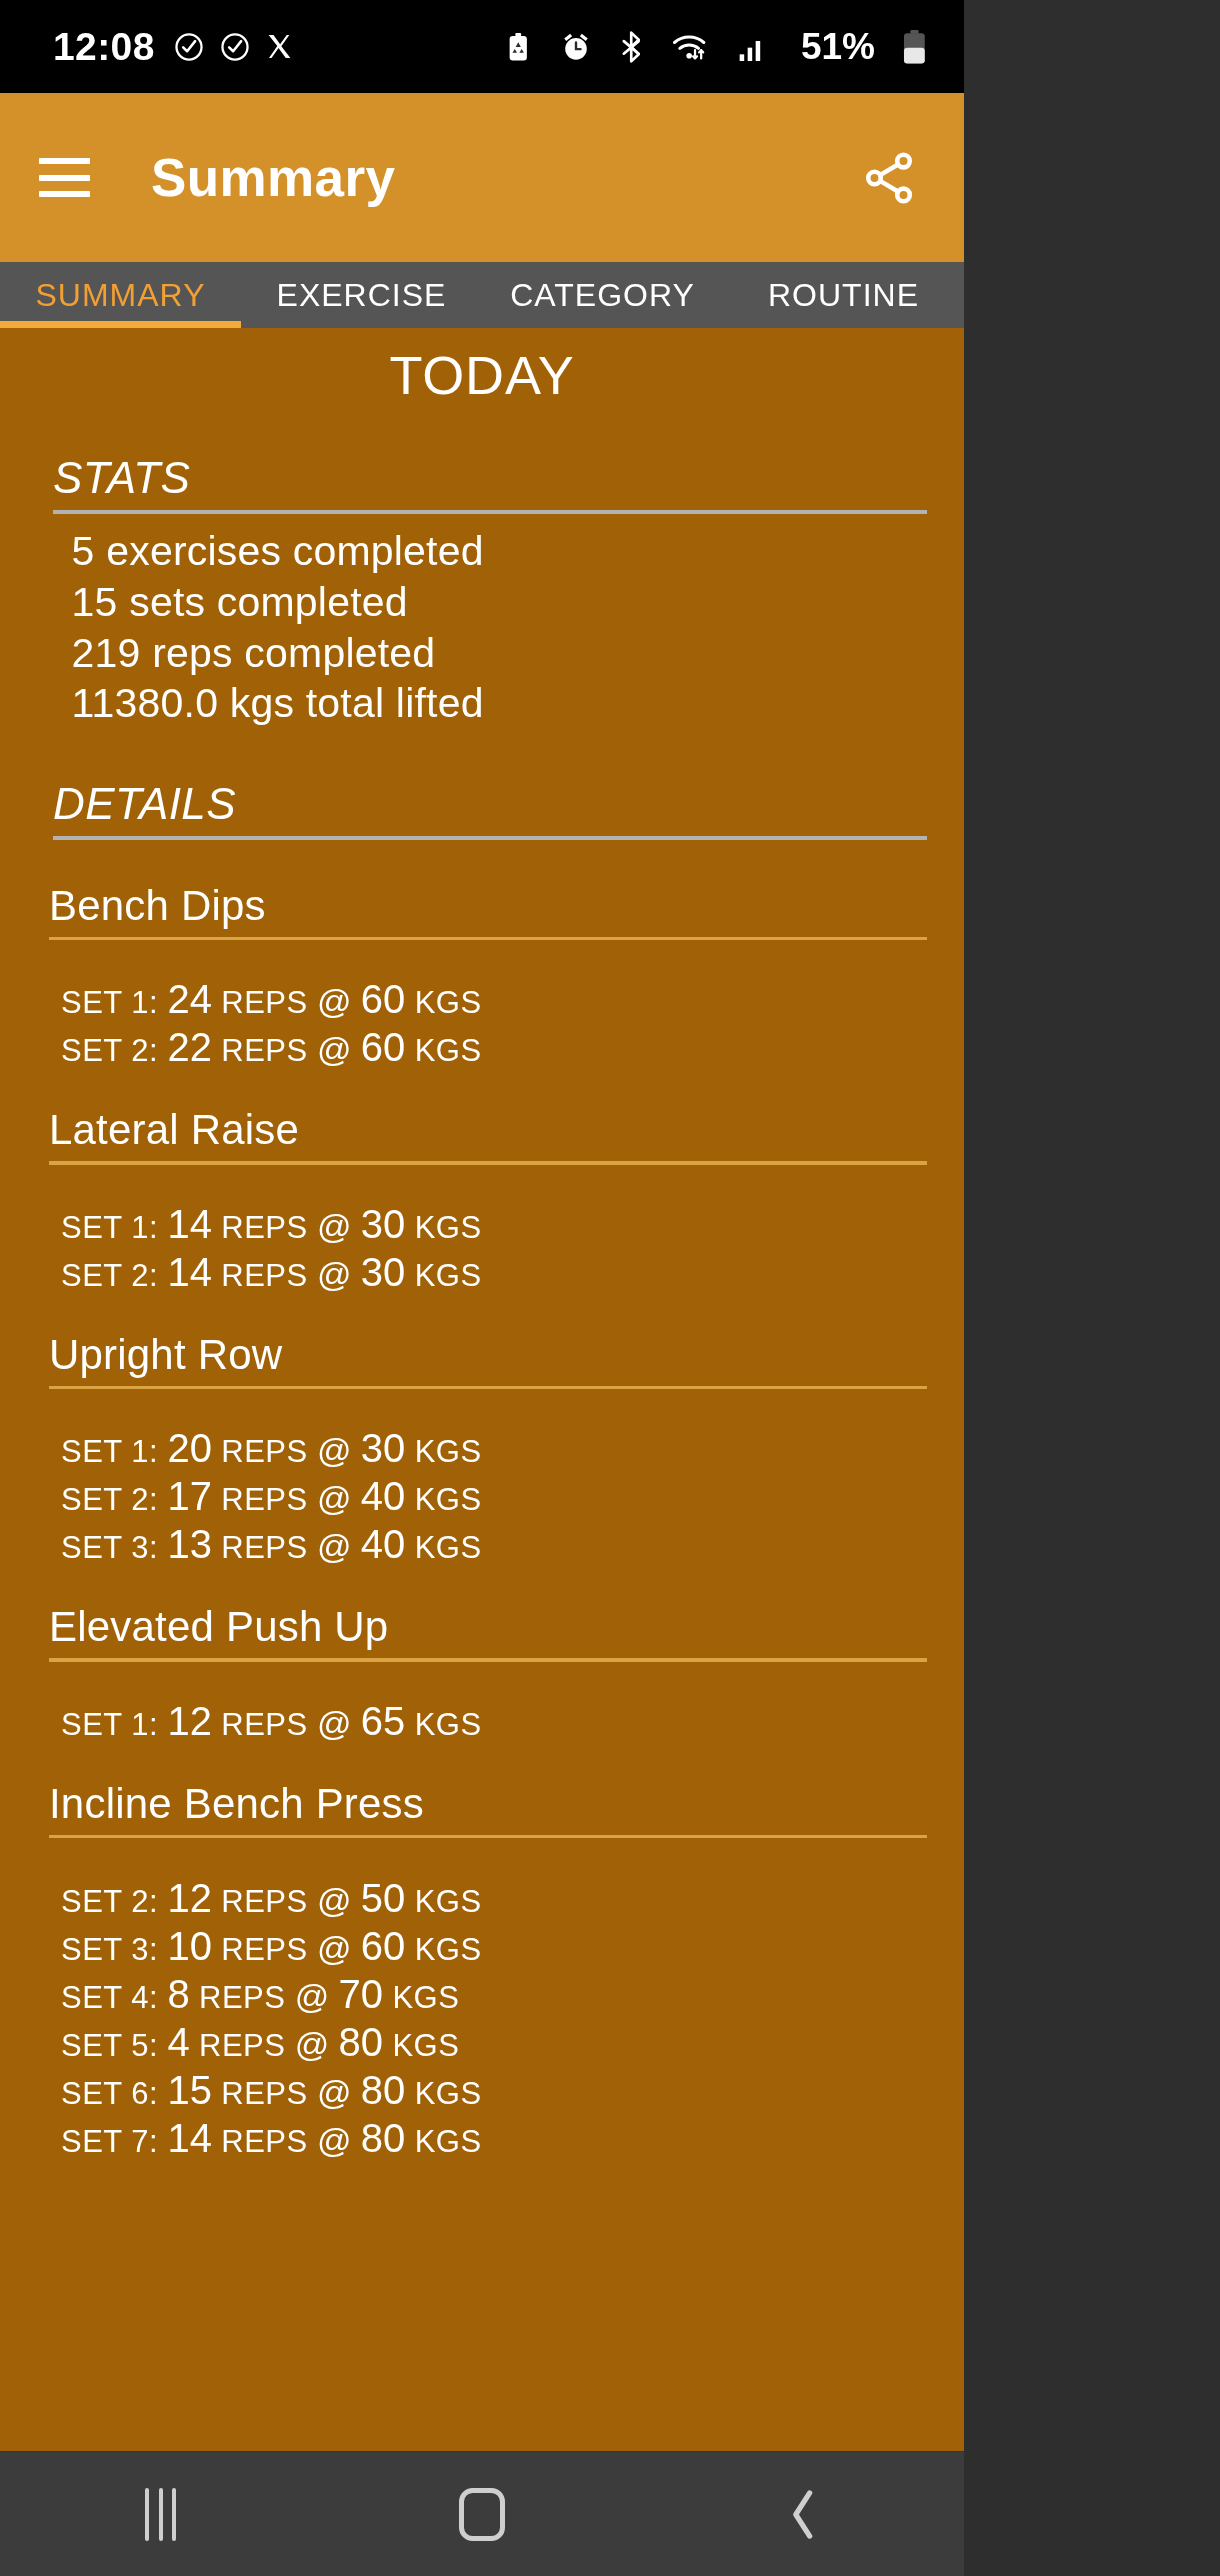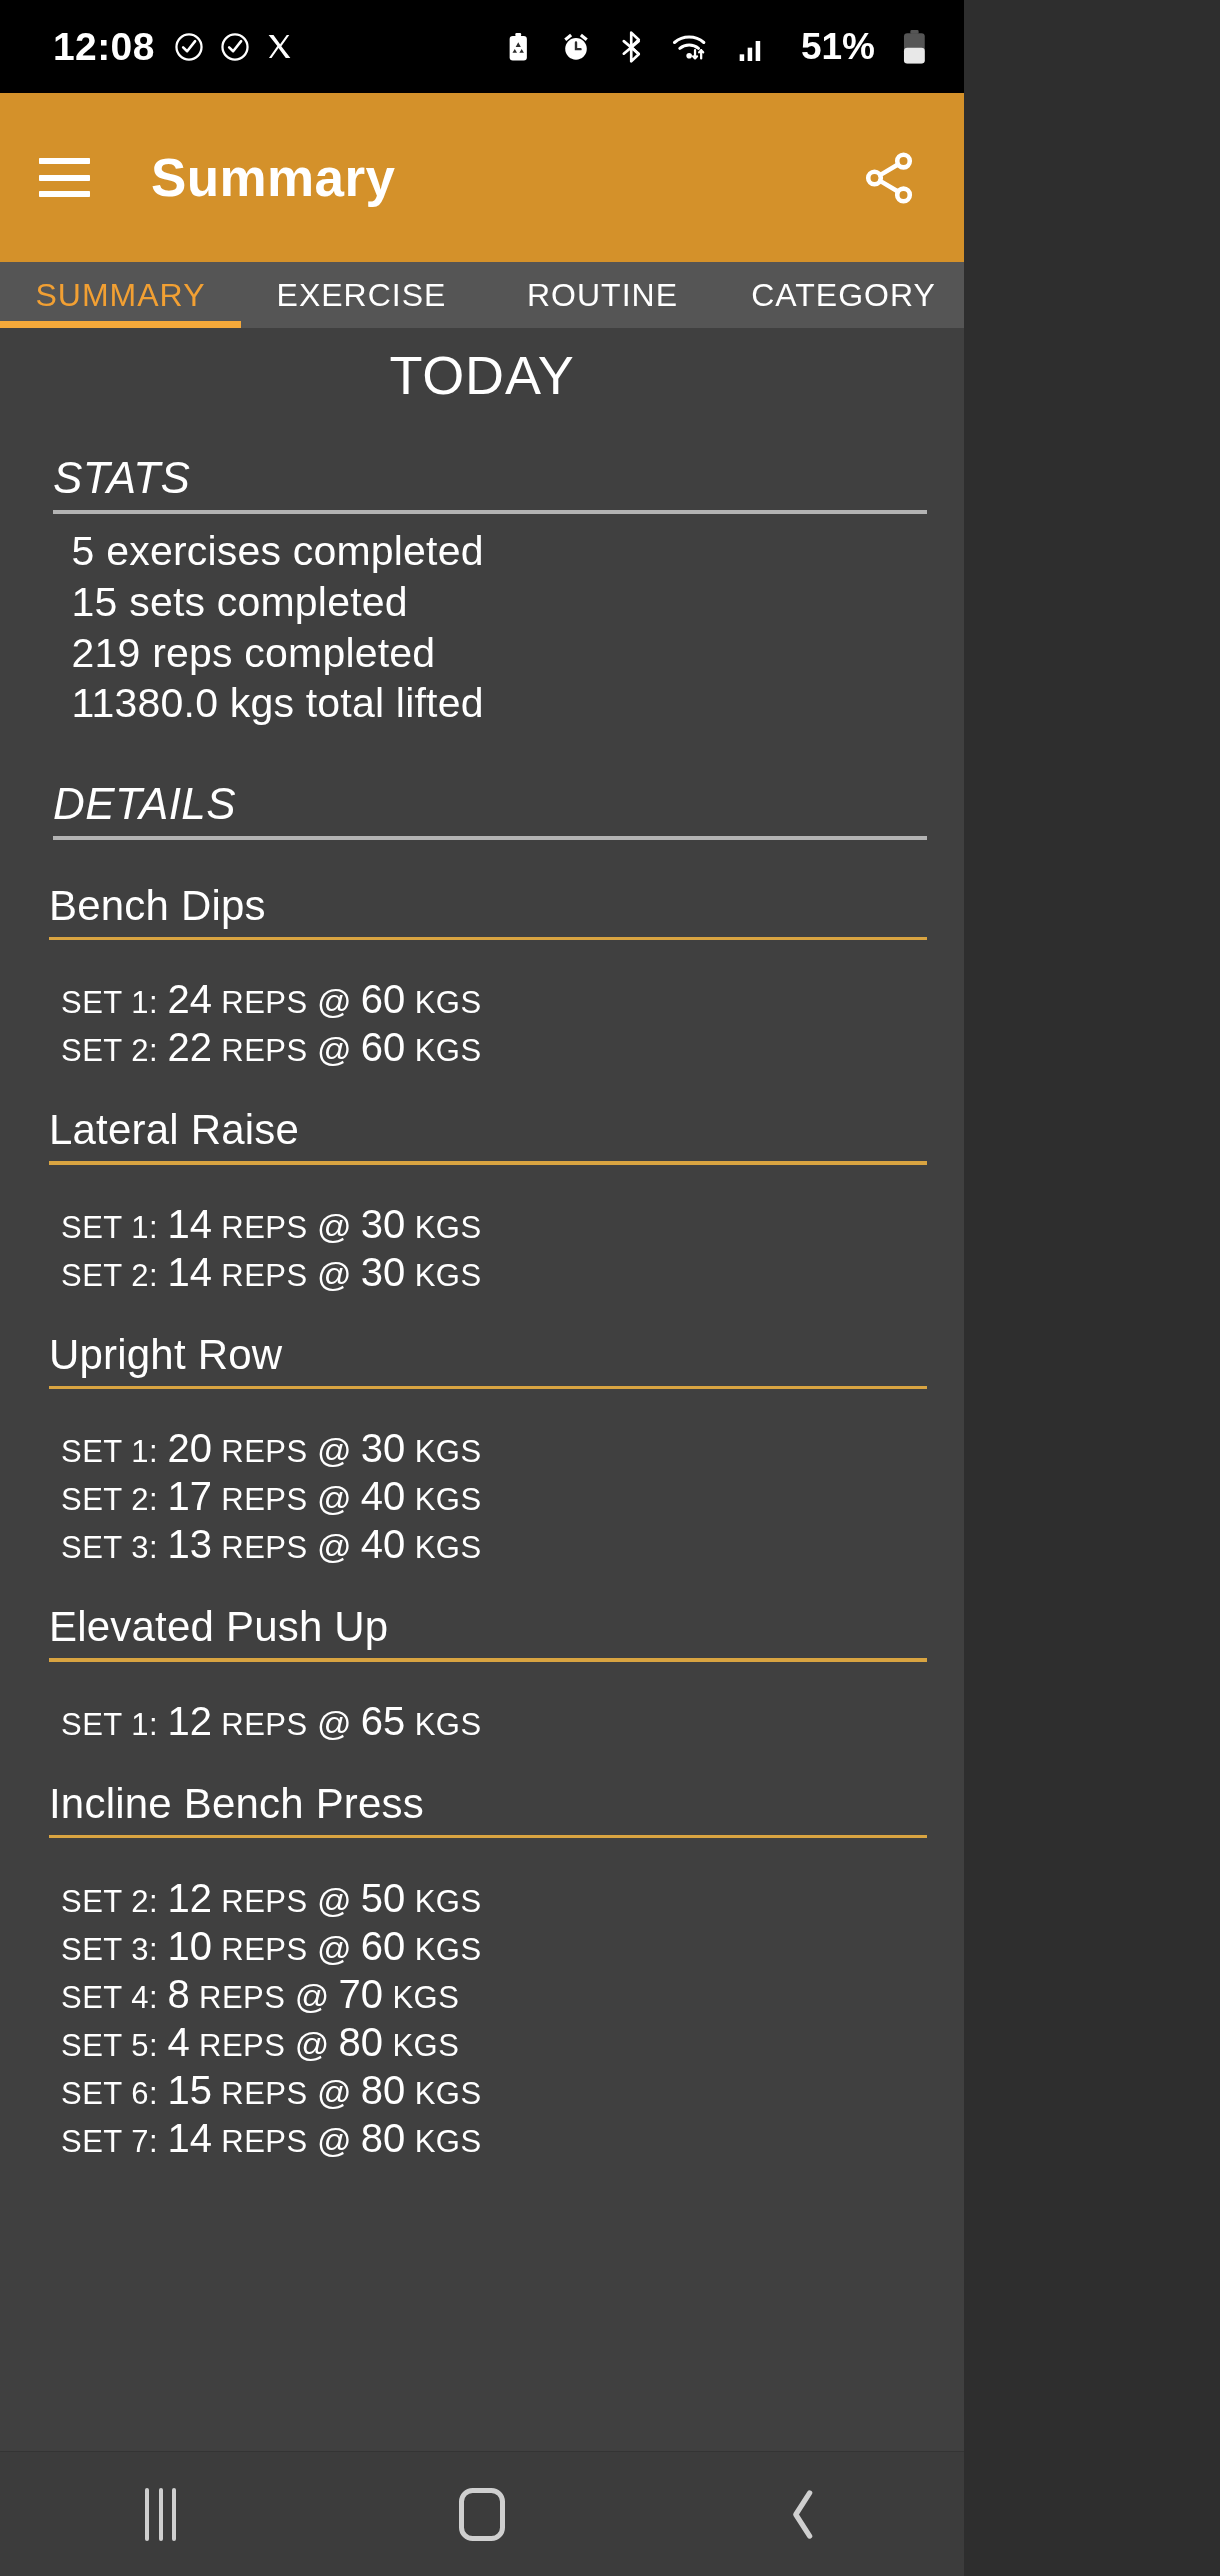--- a/index.html
+++ b/index.html
@@ -92,21 +92,21 @@
     content:"";
     position:absolute;
     left:0; right:0; bottom:0;
     height:6.8px;
     background:#f5a93a;
   }
 
   
   .content {
     flex:1 1 auto;
-    background:#404040;
+    background:#a16207;
     overflow:hidden;
     padding:0 0 0 0;
     position:relative;
   }
   .today {
     text-align:center;
     color:#ffffff;
     font-size:54px;
     font-weight:400;
     letter-spacing:0.8px;
@@ -269,24 +269,24 @@
   </div>
 
   <div class="tabbar">
     <div class="tab active">
       <span class="tab-label">SUMMARY</span>
     </div>
     <div class="tab">
       <span class="tab-label">EXERCISE</span>
     </div>
     <div class="tab">
+      <span class="tab-label">CATEGORY</span>
+    </div>
+    <div class="tab">
       <span class="tab-label">ROUTINE</span>
-    </div>
-    <div class="tab">
-      <span class="tab-label">CATEGORY</span>
     </div>
   </div>
 
   <div class="content">
 
     <div class="today">TODAY</div>
 
     <div class="section">
       <div class="section-title">STATS</div>
       <div class="section-rule"></div>

